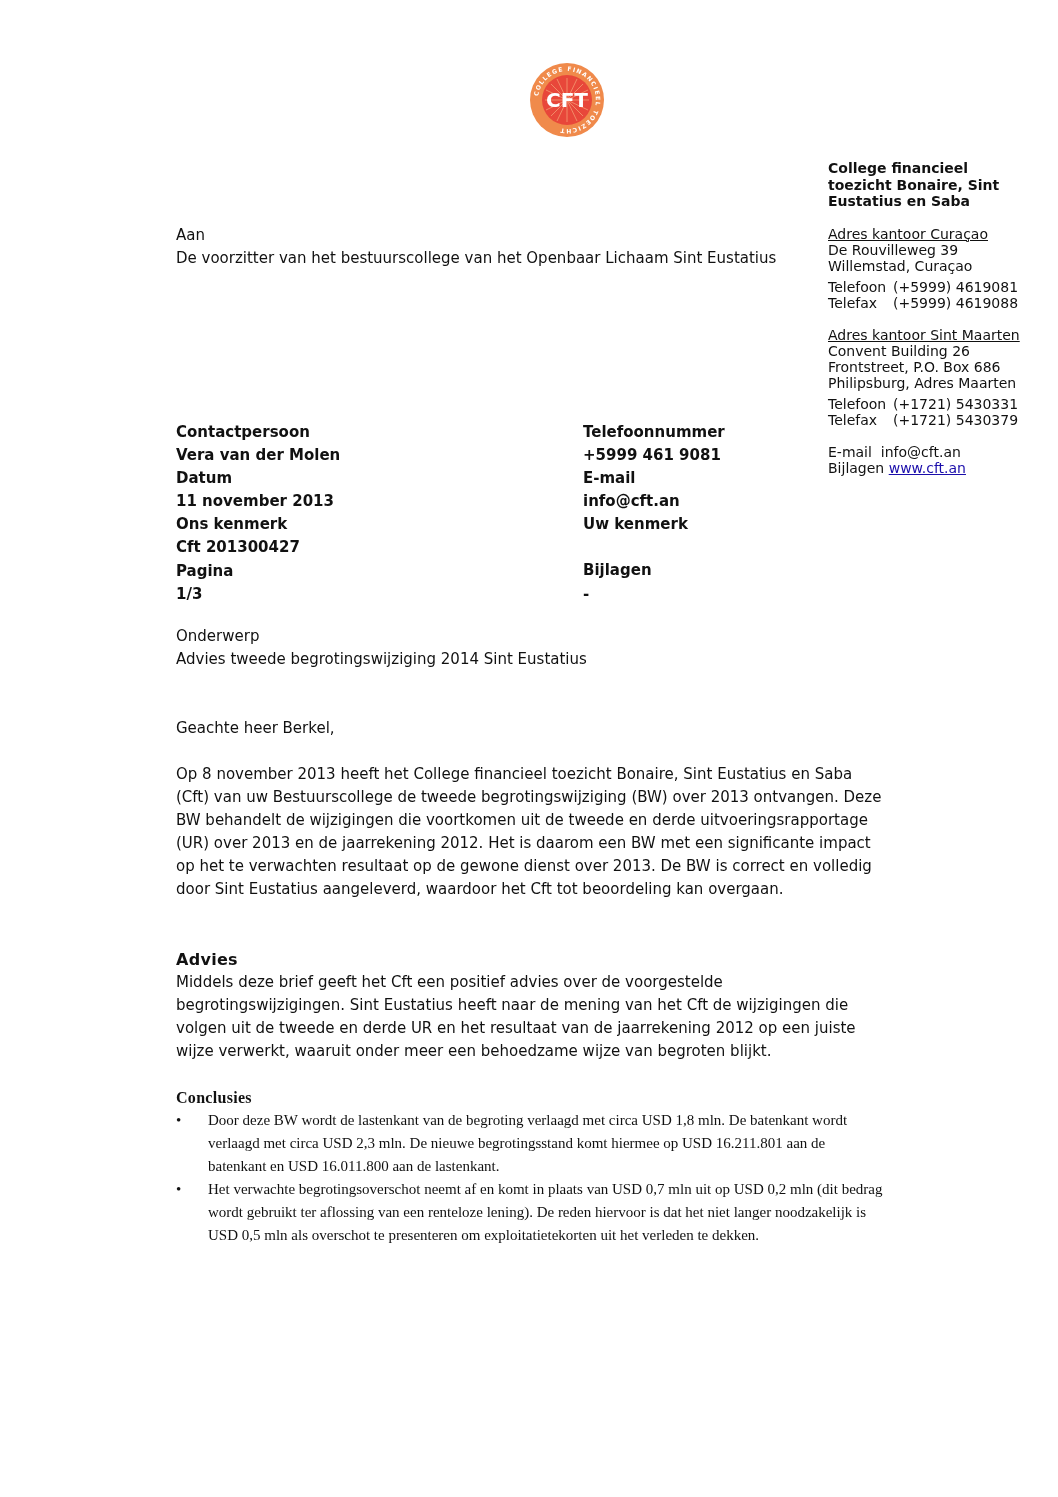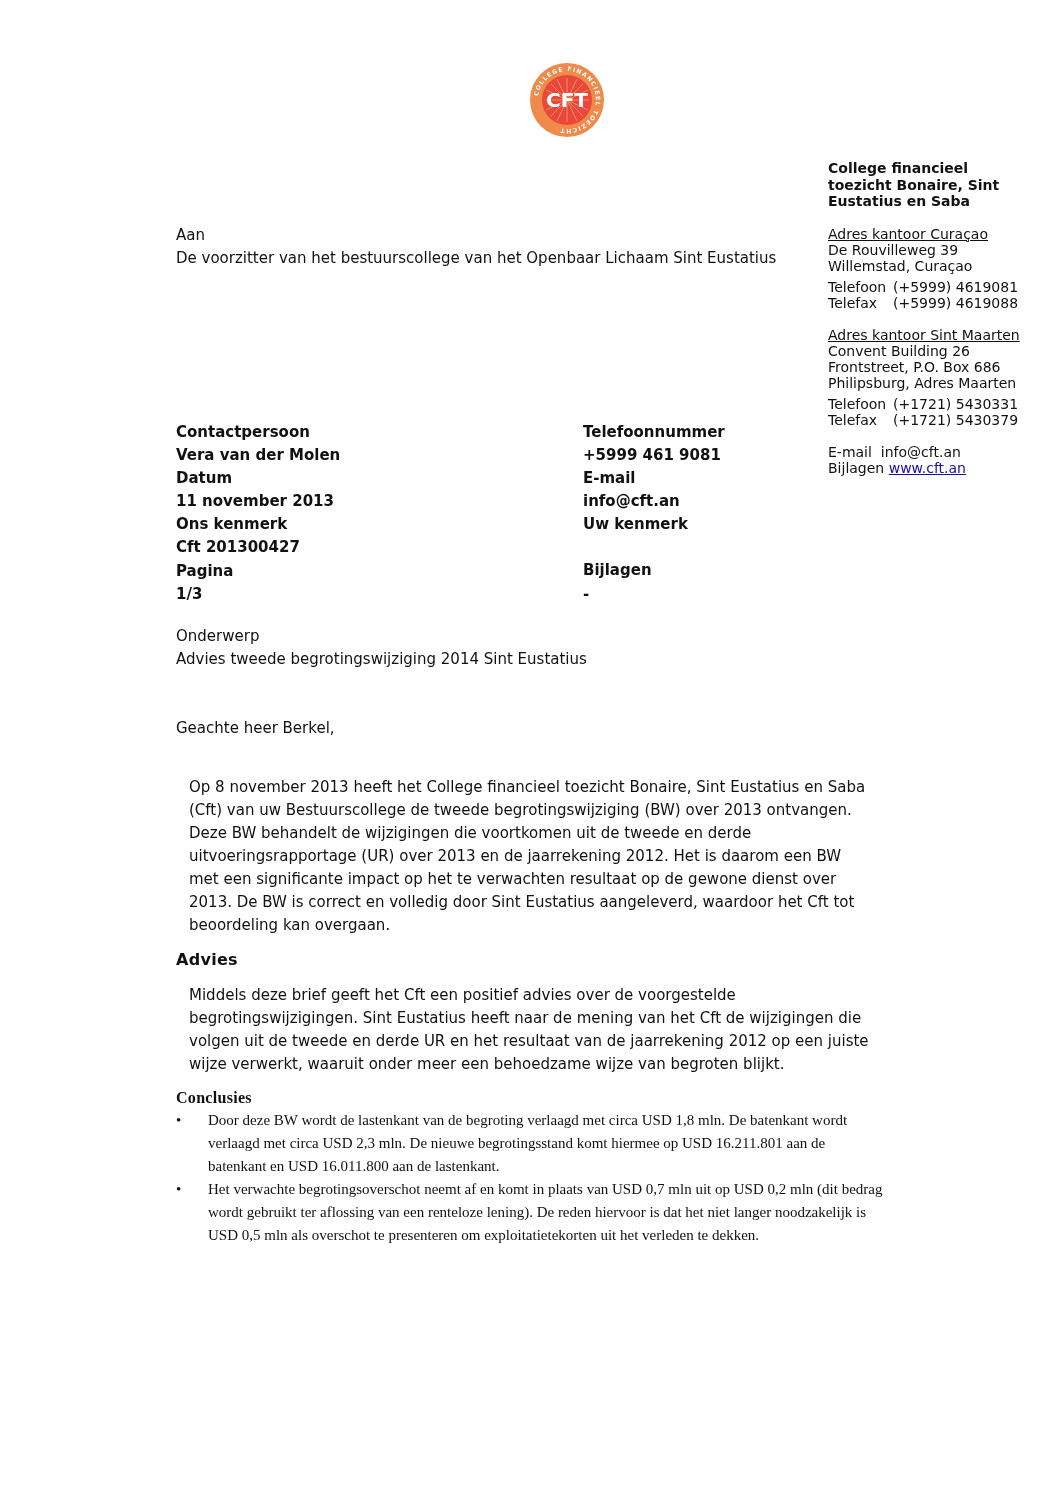--- a/index.html
+++ b/index.html
@@ -26,21 +26,21 @@
     .meta .col { position: absolute; top: 4px; font-weight: bold; }
     .meta .col.left { left: 0; }
     .meta .col.right { left: 407px; }
     .subject { top: 625px; }
     .salutation { top: 717px; }
     .body-text { position: absolute; left: 176px; width: 710px; font-size: 15px; line-height: 23px; }
     .p1 { top: 763px; }
     .advies { top: 948px; }
     .concl { top: 1086px; font-family: Liberation Serif, serif; }
     h3 { margin: 0; font-size: 16px; font-weight: bold; line-height: 23px; letter-spacing: 0.3px; }
-    p { margin: 13px; }
+    p { margin: 0; }
     ul { margin: 0; padding: 0; list-style: none; }
     ul li { position: relative; padding-left: 32px; }
     ul li .bullet { position: absolute; left: 0; top: 0; }
   </style>
 </head>
 <body>
 
 <div class="logo">
   <svg width="76" height="76" viewBox="0 0 76 76">
     <defs>

